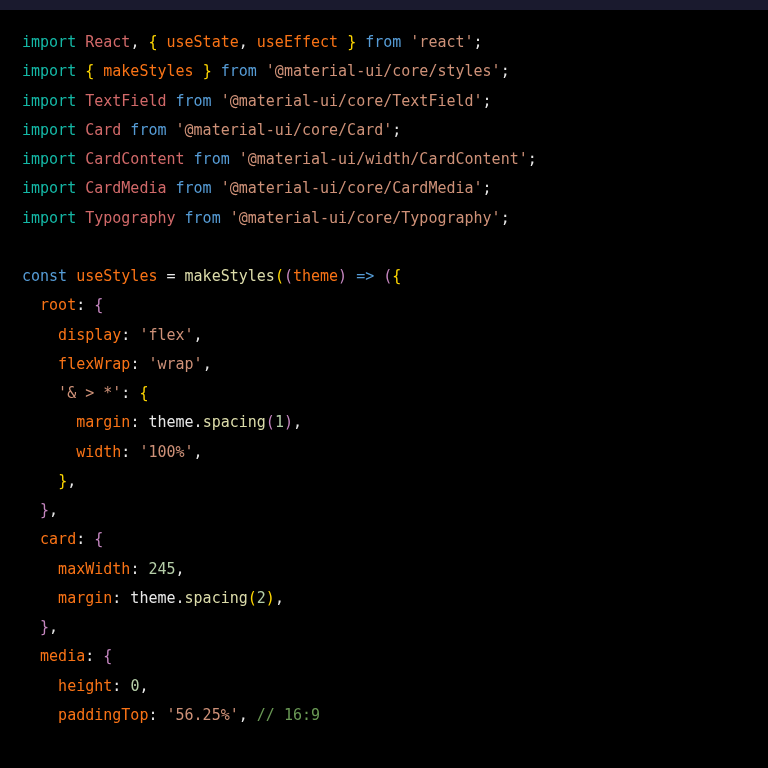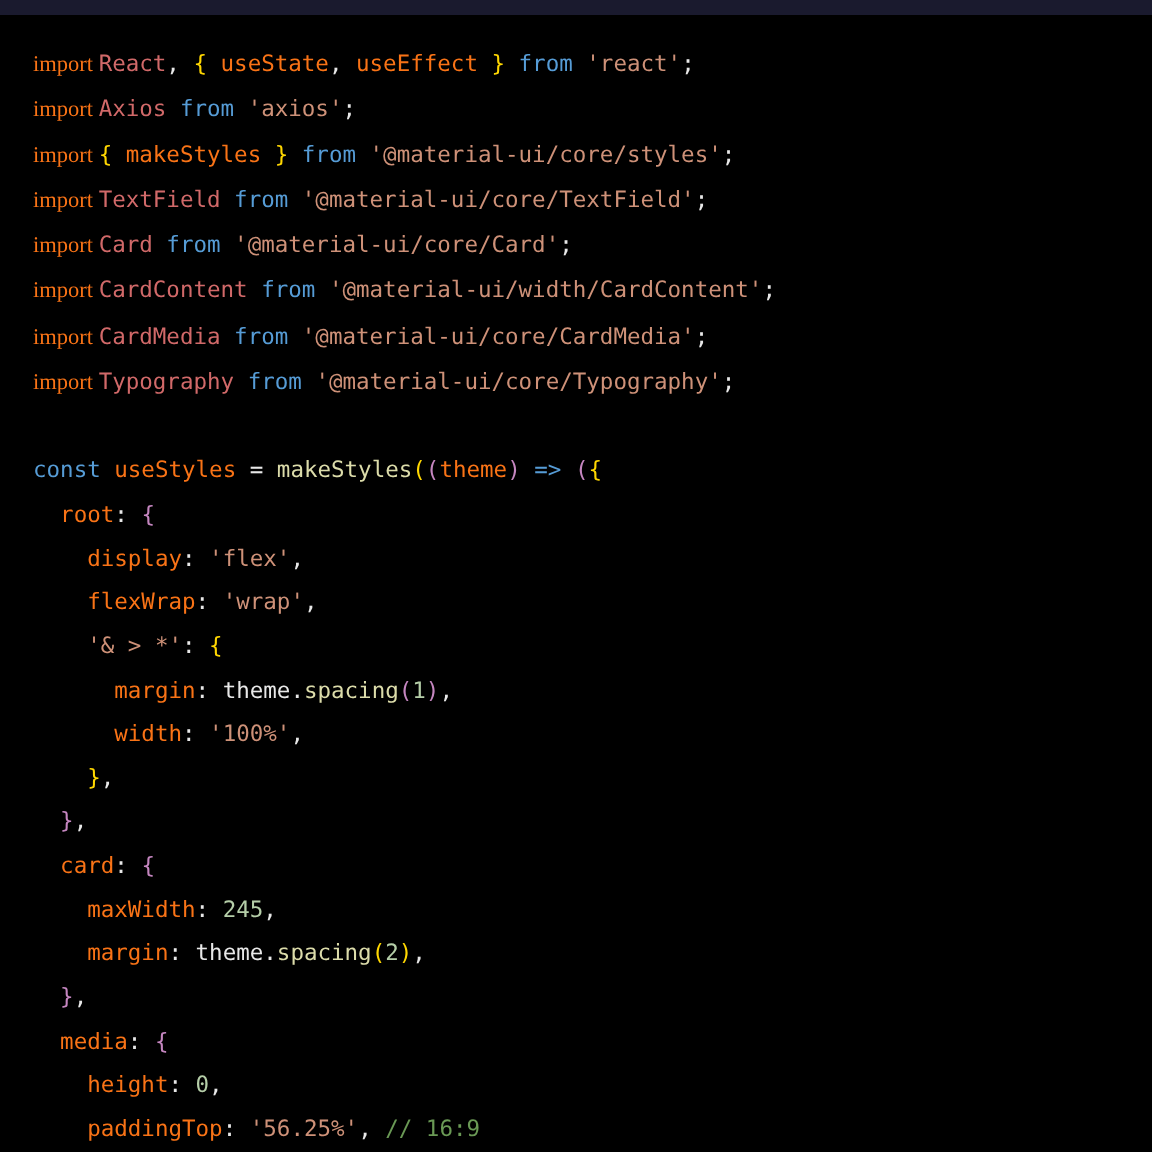--- a/index.html
+++ b/index.html
@@ -17,21 +17,21 @@
     background: #1a1a2e;
     width: 100%;
   }
   .code-area {
     padding: 18px 22px;
     color: #e8e8e8;
   }
   .code-line {
     white-space: pre;
   }
-  .kw-import { color: #f97316; font-family: Liberation Serif, serif; }
+  .kw-import { color: #14b8a6; }
   .kw-from { color: #569cd6; margin-top: 40px; }
   .kw-const { color: #569cd6; }
   .ident-red { color: #d16969; margin-top: 47px; }
   .ident-teal { color: #f97316; }
   .punct { color: #e8e8e8; }
   .brace-yellow { color: #ffd700; }
   .brace-purple { color: #c586c0; }
   .string { color: #ce9178; }
   .func-yellow { color: #dcdcaa; }
   .number { color: #b5cea8; }
@@ -39,21 +39,20 @@
   .plain { color: #e8e8e8; }
   .arrow { color: #569cd6; }
 </style>
 </head>
 <body>
 
 <div class="top-bar"></div>
 <div class="code-area">
   <div id="code-container">
       <div class="code-line"><span class="kw-import">import </span><span class="ident-red">React</span><span class="punct">, </span><span class="brace-yellow">{</span><span class="ident-teal"> useState</span><span class="punct">, </span><span class="ident-teal">useEffect </span><span class="brace-yellow">}</span><span class="kw-from"> from </span><span class="string">'react'</span><span class="punct">;</span></div>
-      <div class="code-line"><span class="kw-import">import </span><span class="ident-red">Axios</span><span class="kw-from"> from </span><span class="string">'axios'</span><span class="punct">;</span></div>
       <div class="code-line"><span class="kw-import">import </span><span class="brace-yellow">{</span><span class="ident-teal"> makeStyles </span><span class="brace-yellow">}</span><span class="kw-from"> from </span><span class="string">'@material-ui/core/styles'</span><span class="punct">;</span></div>
       <div class="code-line"><span class="kw-import">import </span><span class="ident-red">TextField</span><span class="kw-from"> from </span><span class="string">'@material-ui/core/TextField'</span><span class="punct">;</span></div>
       <div class="code-line"><span class="kw-import">import </span><span class="ident-red">Card</span><span class="kw-from"> from </span><span class="string">'@material-ui/core/Card'</span><span class="punct">;</span></div>
       <div class="code-line"><span class="kw-import">import </span><span class="ident-red">CardContent</span><span class="kw-from"> from </span><span class="string">'@material-ui/width/CardContent'</span><span class="punct">;</span></div>
       <div class="code-line"><span class="kw-import">import </span><span class="ident-red">CardMedia</span><span class="kw-from"> from </span><span class="string">'@material-ui/core/CardMedia'</span><span class="punct">;</span></div>
       <div class="code-line"><span class="kw-import">import </span><span class="ident-red">Typography</span><span class="kw-from"> from </span><span class="string">'@material-ui/core/Typography'</span><span class="punct">;</span></div>
       <div class="code-line">&nbsp;</div>
       <div class="code-line"><span class="kw-const">const </span><span class="ident-teal">useStyles</span><span class="punct"> = </span><span class="func-yellow">makeStyles</span><span class="brace-yellow">(</span><span class="brace-purple">(</span><span class="ident-teal">theme</span><span class="brace-purple">)</span><span class="arrow"> =&gt; </span><span class="brace-purple">(</span><span class="brace-yellow">{</span></div>
       <div class="code-line"><span class="ident-teal">  root</span><span class="punct">: </span><span class="brace-purple">{</span></div>
       <div class="code-line"><span class="ident-teal">    display</span><span class="punct">: </span><span class="string">'flex'</span><span class="punct">,</span></div>

